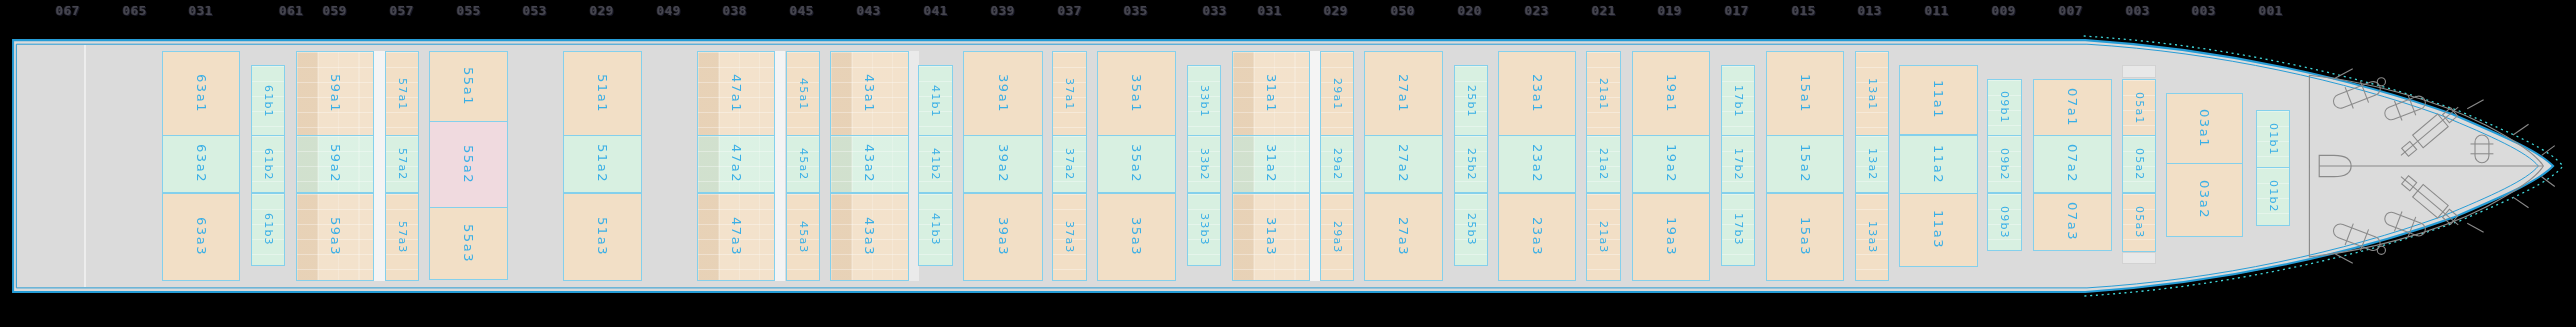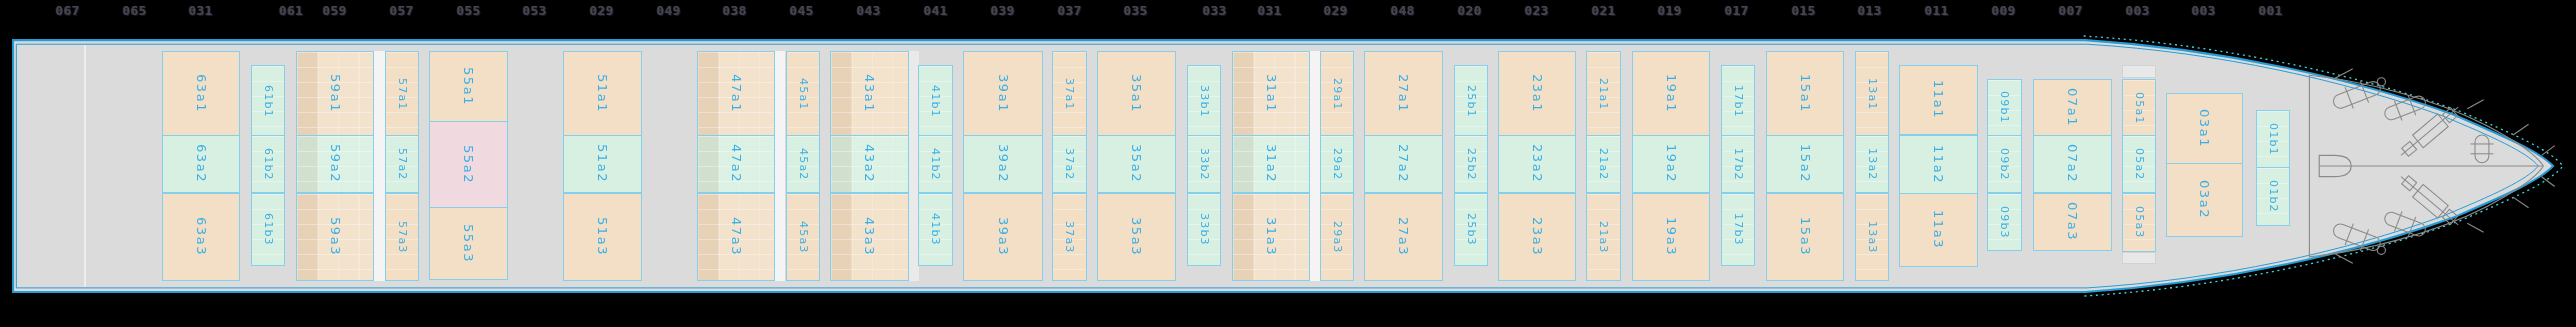--- a/index.html
+++ b/index.html
@@ -469,21 +469,21 @@
       <div class="ruler-num" style="left: 735px; color: rgb(70, 70, 78);">038</div>
       <div class="ruler-num" style="left: 802px; color: rgb(70, 70, 78);">045</div>
       <div class="ruler-num" style="left: 869px; color: rgb(70, 70, 78);">043</div>
       <div class="ruler-num" style="left: 936px; color: rgb(70, 70, 78);">041</div>
       <div class="ruler-num" style="left: 1003px; color: rgb(70, 70, 78);">039</div>
       <div class="ruler-num" style="left: 1070px; color: rgb(70, 70, 78);">037</div>
       <div class="ruler-num" style="left: 1136px; color: rgb(70, 70, 78);">035</div>
       <div class="ruler-num" style="left: 1203px; color: rgb(70, 70, 78); margin-left: 12px;">033</div>
       <div class="ruler-num" style="left: 1270px; color: rgb(70, 70, 78);">031</div>
       <div class="ruler-num" style="left: 1336px; color: rgb(70, 70, 78);">029</div>
-      <div class="ruler-num" style="left: 1403px; color: rgb(70, 70, 78);">048</div>
+      <div class="ruler-num" style="left: 1403px; color: rgb(70, 70, 78);">050</div>
       <div class="ruler-num" style="left: 1470px; color: rgb(70, 70, 78);">020</div>
       <div class="ruler-num" style="left: 1537px; color: rgb(70, 70, 78);">023</div>
       <div class="ruler-num" style="left: 1604px; color: rgb(70, 70, 78);">021</div>
       <div class="ruler-num" style="left: 1670px; color: rgb(70, 70, 78);">019</div>
       <div class="ruler-num" style="left: 1737px; color: rgb(70, 70, 78);">017</div>
       <div class="ruler-num" style="left: 1804px; color: rgb(70, 70, 78);">015</div>
       <div class="ruler-num" style="left: 1870px; color: rgb(70, 70, 78);">013</div>
       <div class="ruler-num" style="left: 1937px; color: rgb(70, 70, 78);">011</div>
       <div class="ruler-num" style="left: 2004px; color: rgb(70, 70, 78);">009</div>
       <div class="ruler-num" style="left: 2071px; color: rgb(70, 70, 78);">007</div>

